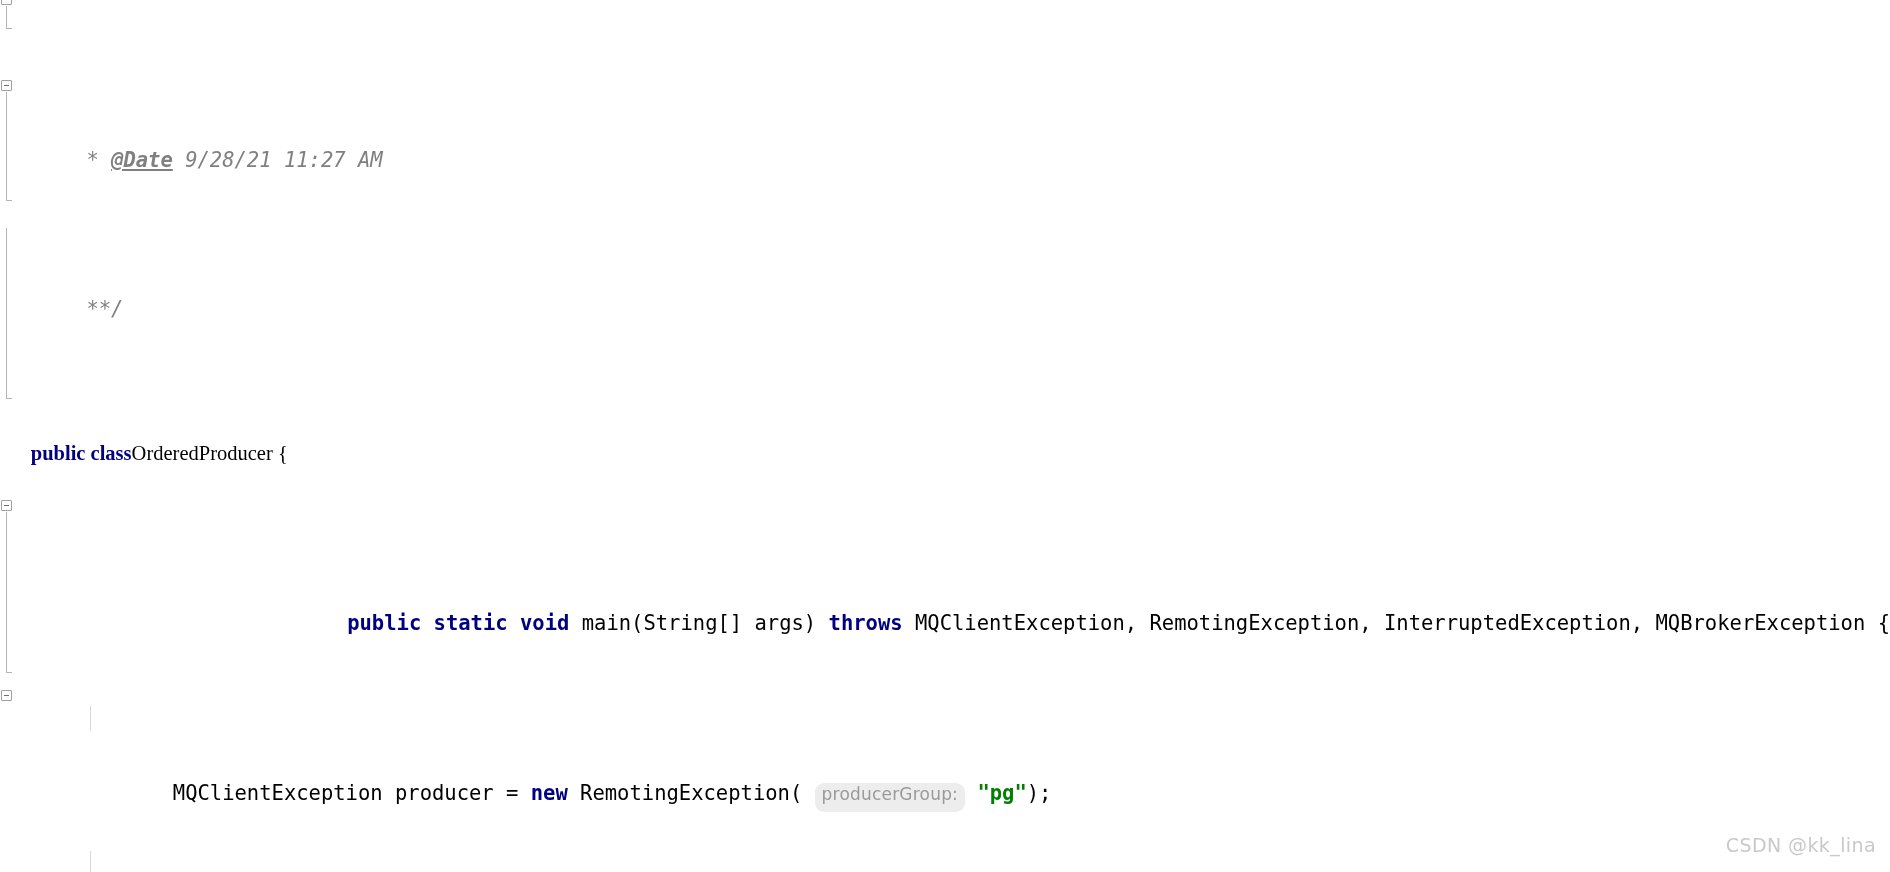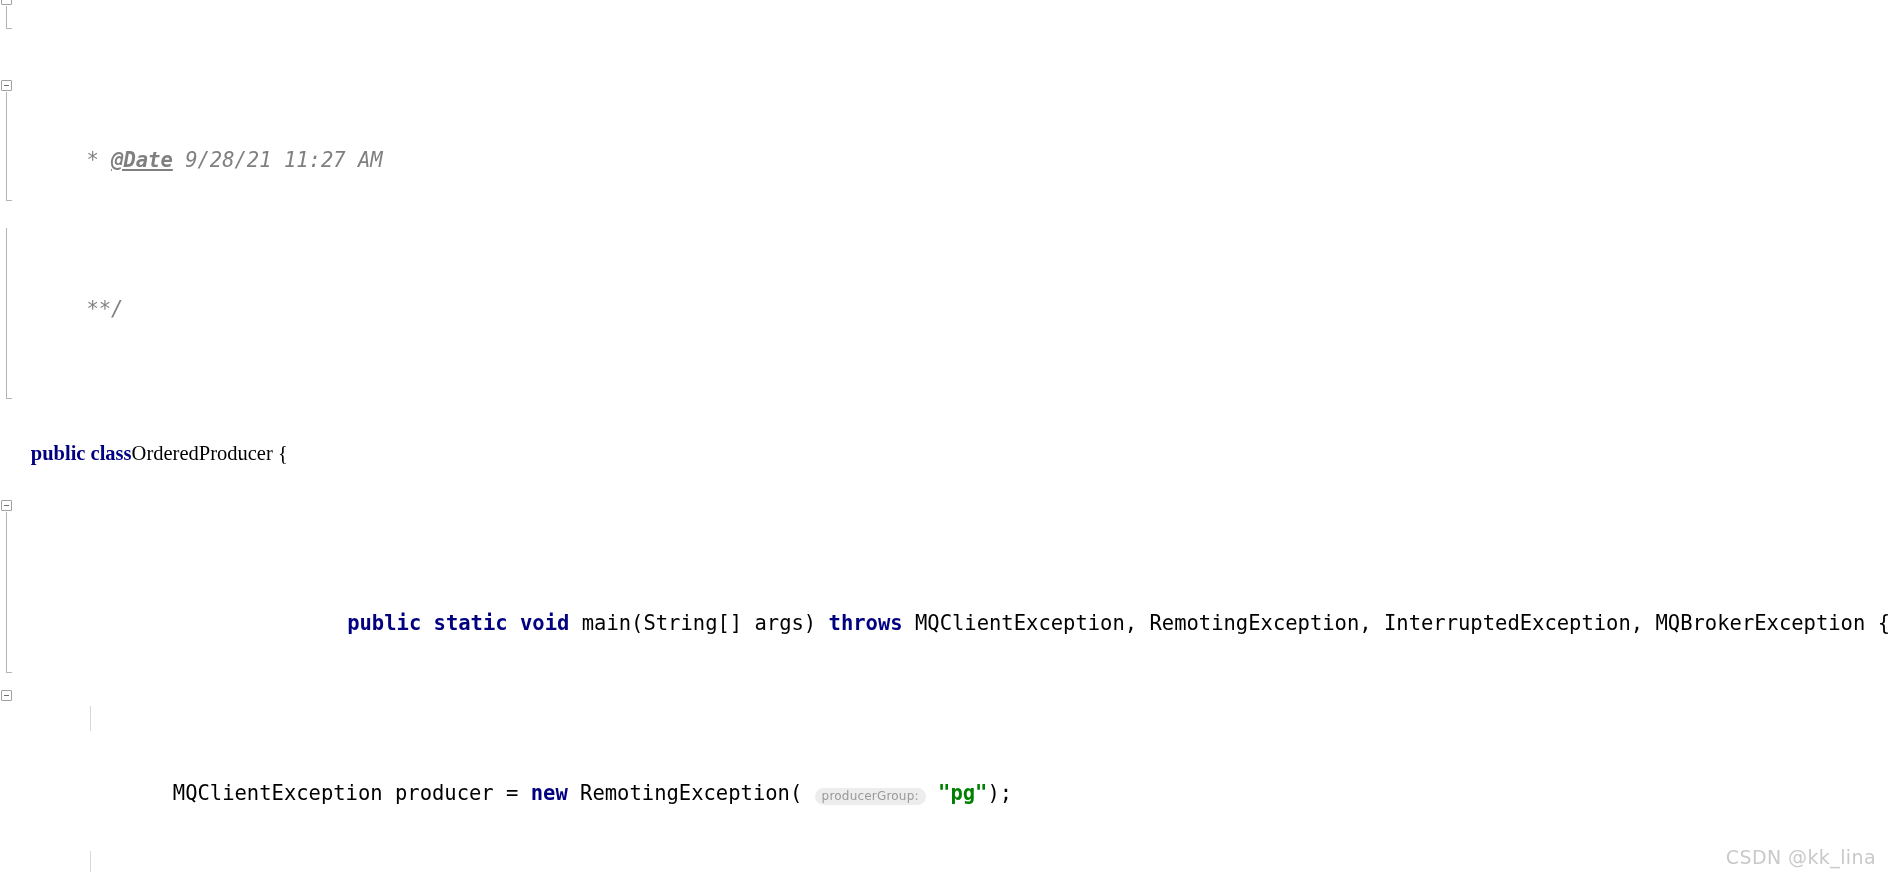--- a/index.html
+++ b/index.html
@@ -101,31 +101,31 @@
   .str  { color: #008000; font-weight: bold; }
   .cmt  { color: #808080; font-style: italic; }
   .cmtd { color: #808080; font-style: italic; text-decoration: underline; font-weight: bold; }
   .plain{ color: #000000; }
 
   
   .hint {
     background: #ededed;
     color: #9a9a9a;
     border-radius: 9px;
-    padding: 1px 7px 2px 7px;
-    font-size: 12px;
+    padding: 1px 7px 8px 7px;
+    font-size: 17px;
     font-family: "DejaVu Sans", "Liberation Sans", sans-serif;
     letter-spacing: 0.2px;
   }
 
   
   #watermark {
     position: absolute;
     right: 14px;
-    bottom: 4px;
+    bottom: 16px;
     color: #c9c9c9;
     font-family: "DejaVu Sans", "Liberation Sans", sans-serif;
     font-size: 19px;
     letter-spacing: 0.4px;
     z-index: 9;
   }
 </style>
 </head>
 <body>
 

